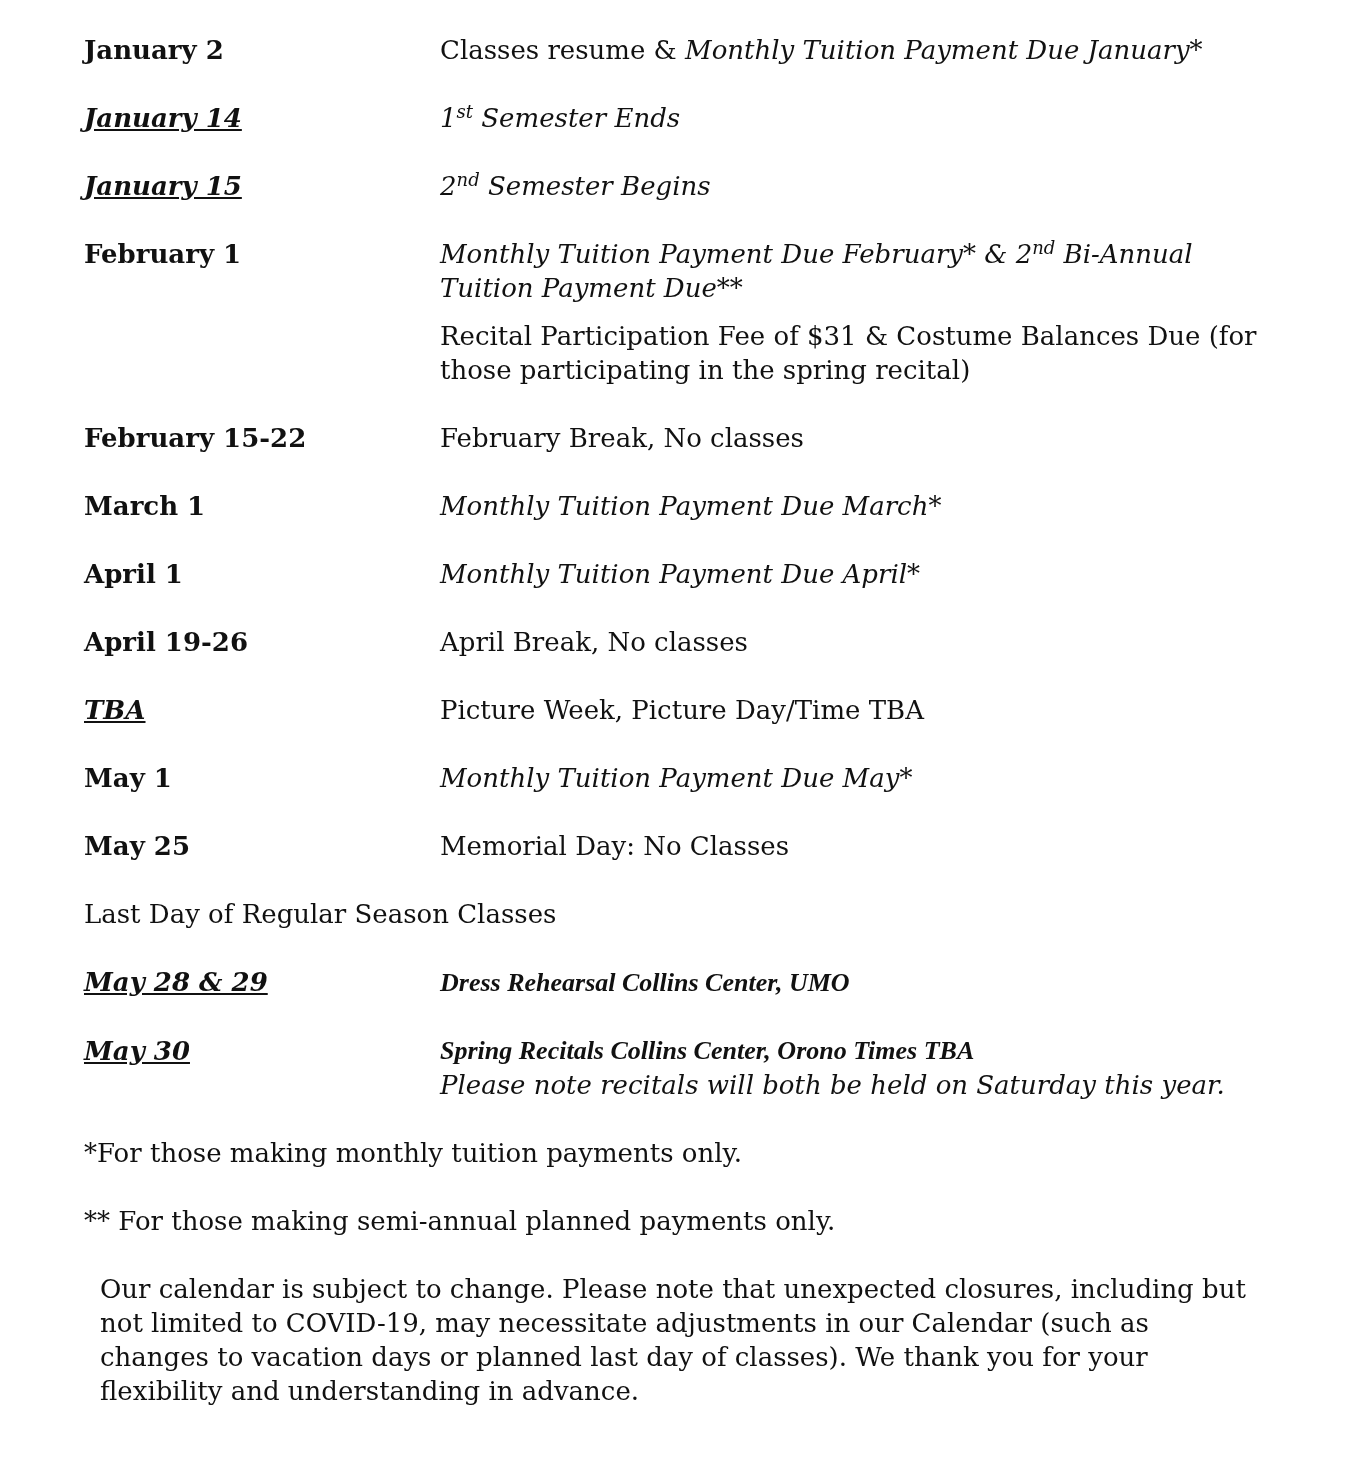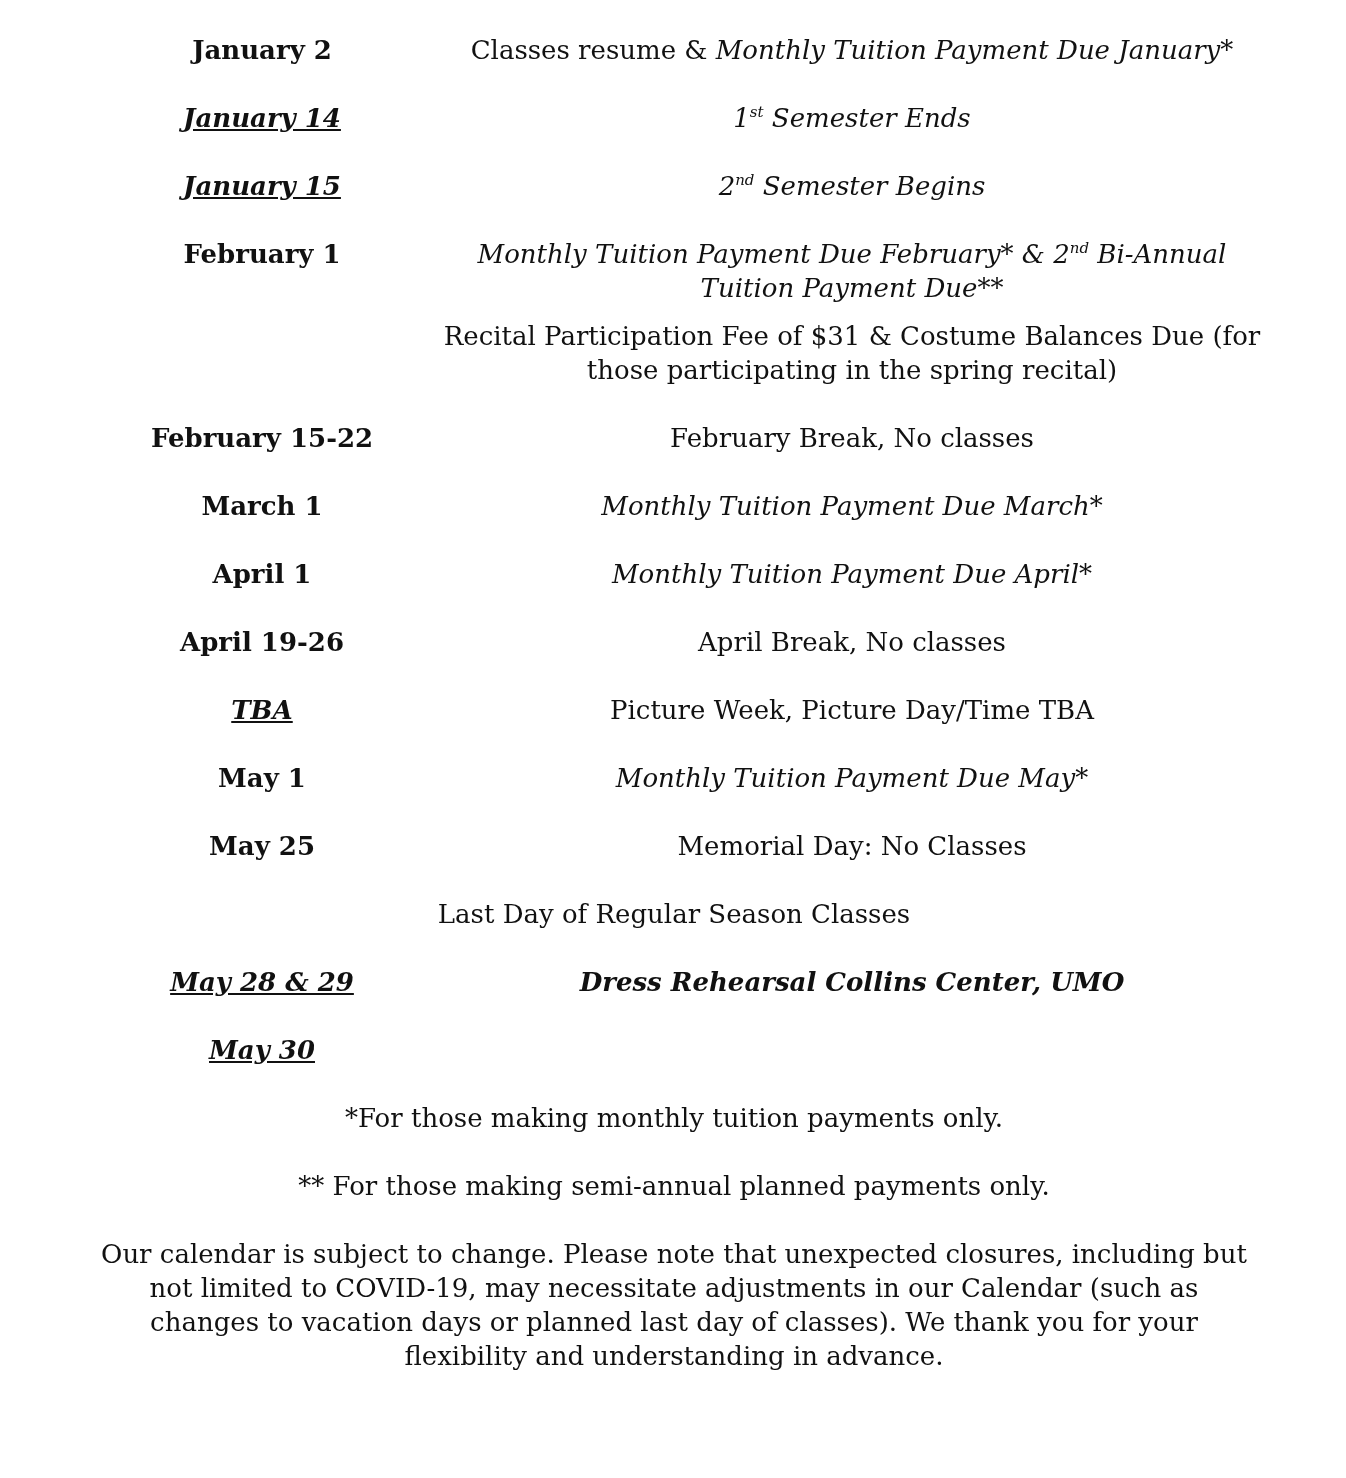--- a/index.html
+++ b/index.html
@@ -2,30 +2,30 @@
 <html><head>
 <meta charset="utf-8">
 <style>
   html, body { margin: 0; padding: 0; background: #ffffff; }
   body {
     width: 1346px; height: 1478px; position: relative; overflow: hidden;
     font-family: "DejaVu Serif", "Liberation Serif", serif;
     color: #111111;
     font-size: 26px;
   }
-  .page { position: absolute; left: 84px; top: 33px; width: 1180px; text-align: center; }
+  .page { position: absolute; left: 84px; top: 33px; width: 1180px; }
   .row { display: flex; margin-bottom: 34px; }
   .date { width: 356px; flex: none; font-weight: bold; line-height: 34px; }
   .date.it { font-style: italic; text-decoration: underline; }
   .desc { flex: 1; line-height: 34px; }
   .desc .it { font-style: italic; }
-  .desc .b { font-weight: bold; }
+  .desc .b { font-weight: bold; font-family: Liberation Serif, serif; }
   .desc p { margin: 0; }
   .desc p + p { margin-top: 14px; }
-  sup { font-size: 15px; vertical-align: top; line-height: 22px; }
+  sup { font-size: 18px; vertical-align: top; line-height: 22px; }
   .note { line-height: 34px; margin: 0 0 34px 0; }
   .para { line-height: 34px; margin: 16px; }
 </style>
 </head>
 <body>
 
 <div class="page">
 
   <div class="row">
     <div class="date">January 2</div>
@@ -89,18 +89,22 @@
     <div class="desc">Last Day of Regular Season Classes</div>
   </div>
 
   <div class="row">
     <div class="date it">May 28 &amp; 29</div>
     <div class="desc"><span class="it b">Dress Rehearsal Collins Center, UMO</span></div>
   </div>
 
   <div class="row">
     <div class="date it">May 30</div>
+    <div class="desc">
+      <div class="it b">Spring Recitals Collins Center, Orono Times TBA</div>
+      <div class="it">Please note recitals will both be held on Saturday this year.</div>
+    </div>
   </div>
 
   <p class="note">*For those making monthly tuition payments only.</p>
   <p class="note">** For those making semi-annual planned payments only.</p>
   <p class="para">Our calendar is subject to change.  Please note that unexpected closures, including but not limited to COVID-19, may necessitate adjustments in our Calendar (such as changes to vacation days or planned last day of classes).  We thank you for your flexibility and understanding in advance.</p>
 </div>
 
 </body></html>

